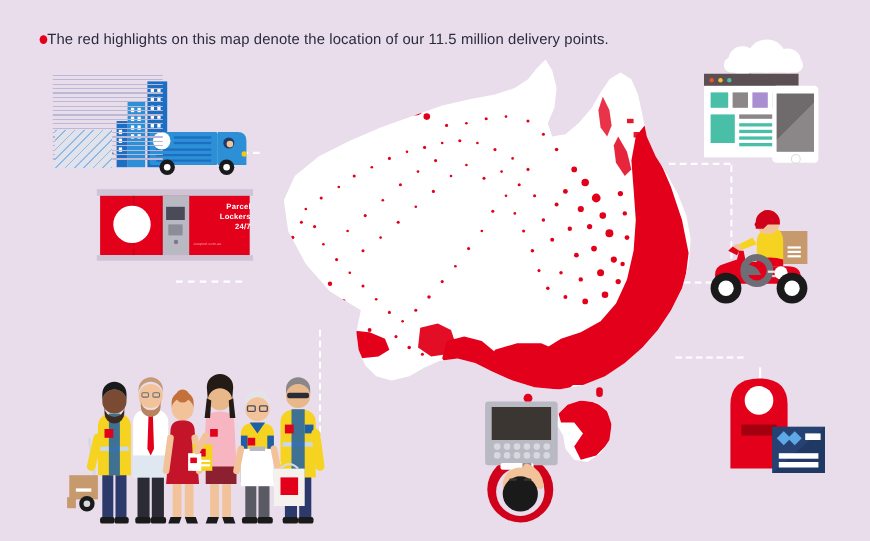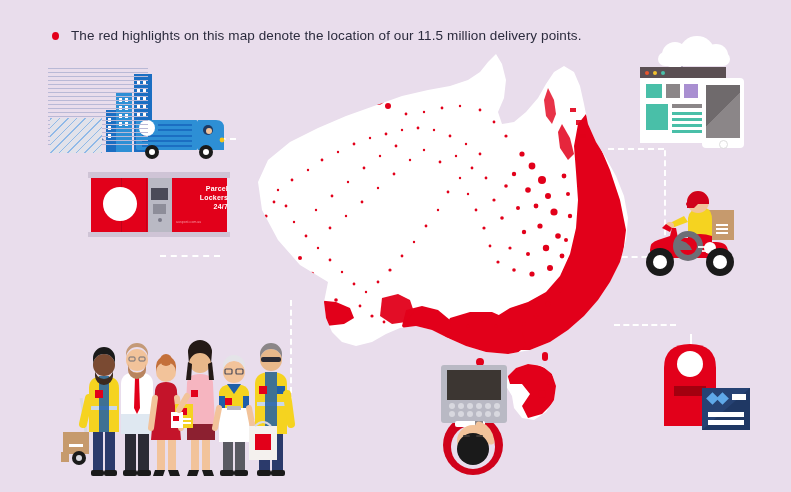--- a/index.html
+++ b/index.html
@@ -6,22 +6,22 @@
   body{
     width:791px;height:492px;overflow:hidden;
     background:#e9ddec;
     font-family:"Liberation Sans", sans-serif;
     position:relative;
   }
   #stage{position:relative;width:791px;height:492px;overflow:hidden;}
 
   
   .headline{
-    position:absolute;left:52px;top:28px;
-    display:flex;align-items:center;gap:12px;
+    position:absolute;left:36px;top:28px;
+    display:flex;align-items:center;gap:0;
     white-space:nowrap;
     justify-content:center;
   }
   .bullet{
     width:7px;height:8px;border-radius:50%;
     background:#e3001b;flex:0 0 auto;margin-top:1px;
   }
   .headline-text{
     font-size:13.5px;color:#2b2b3d;letter-spacing:.1px;
   }

